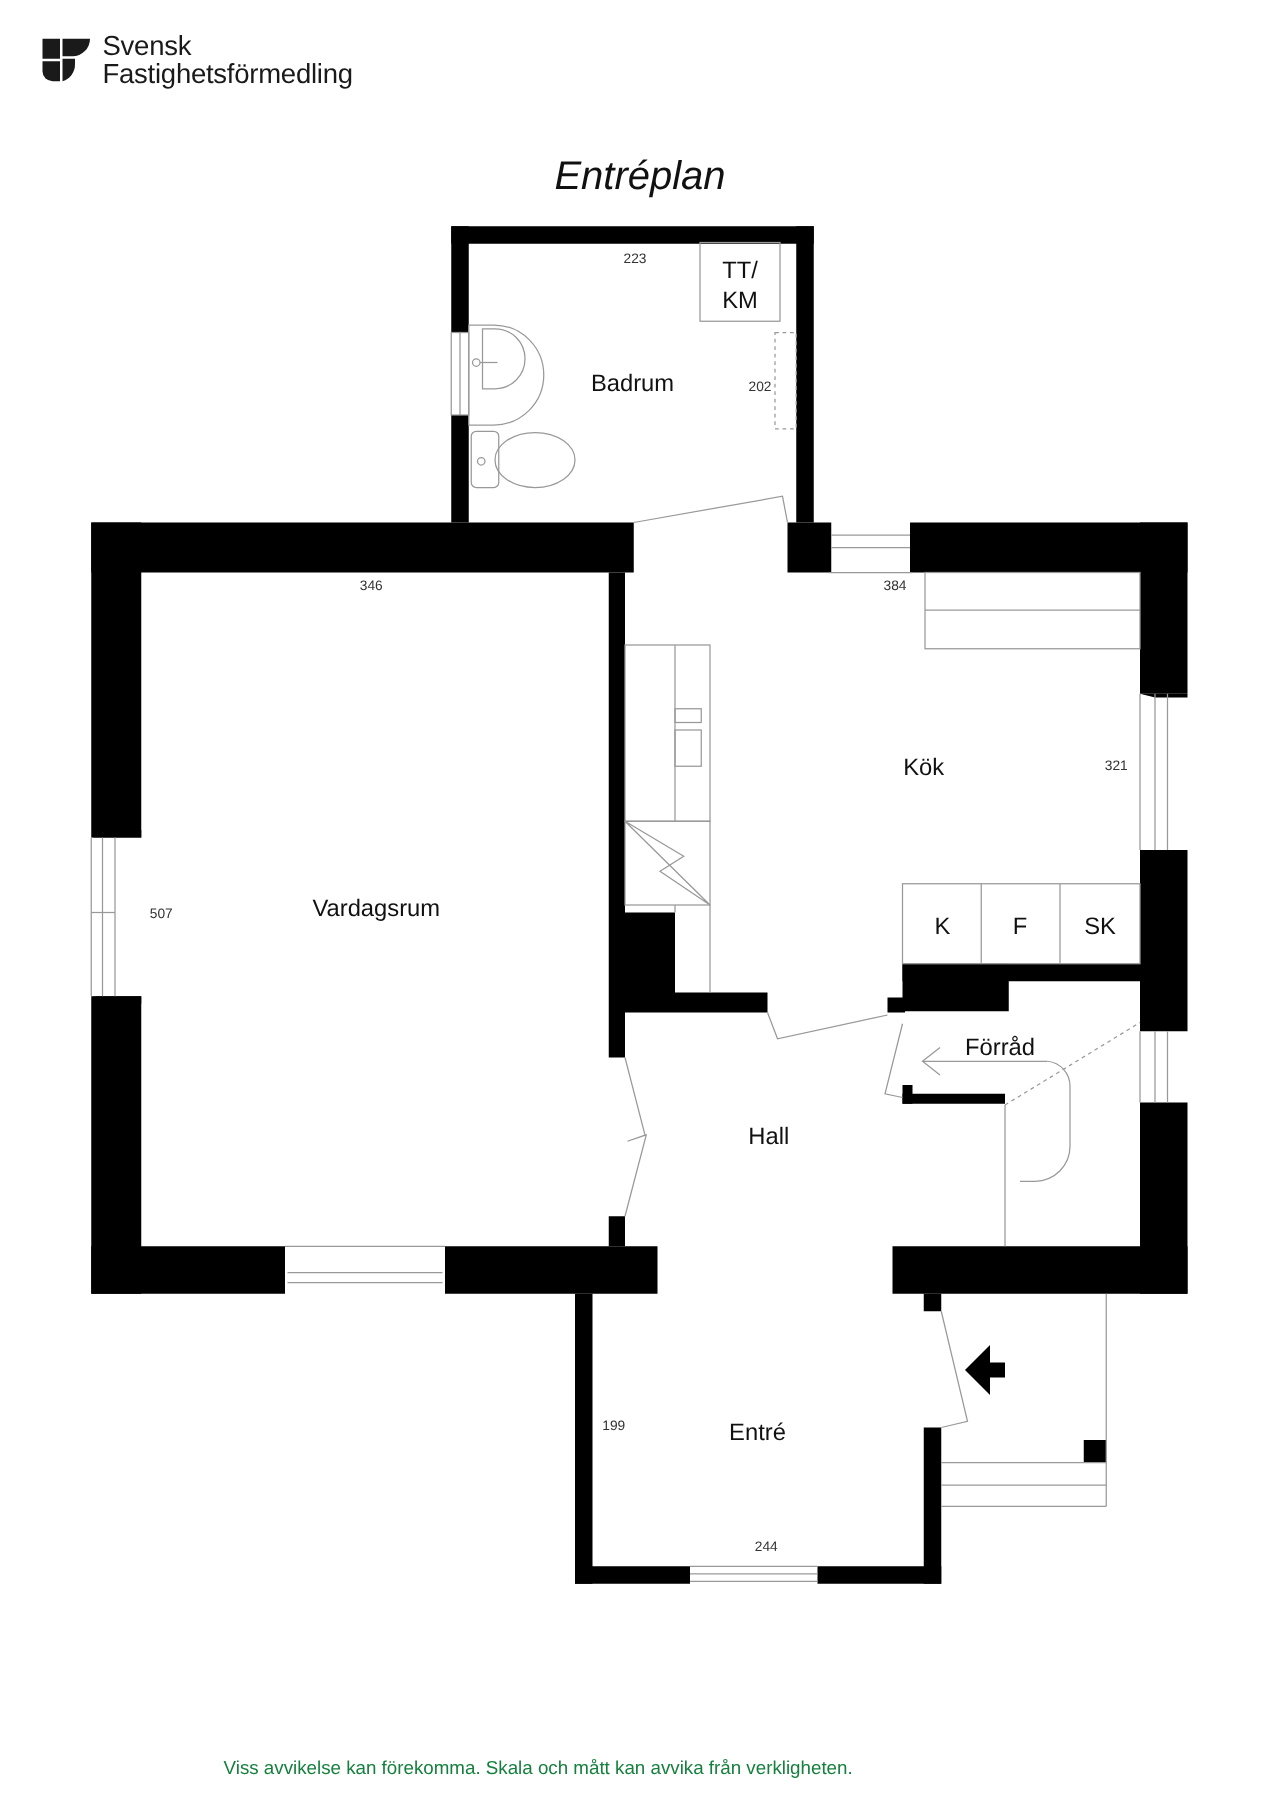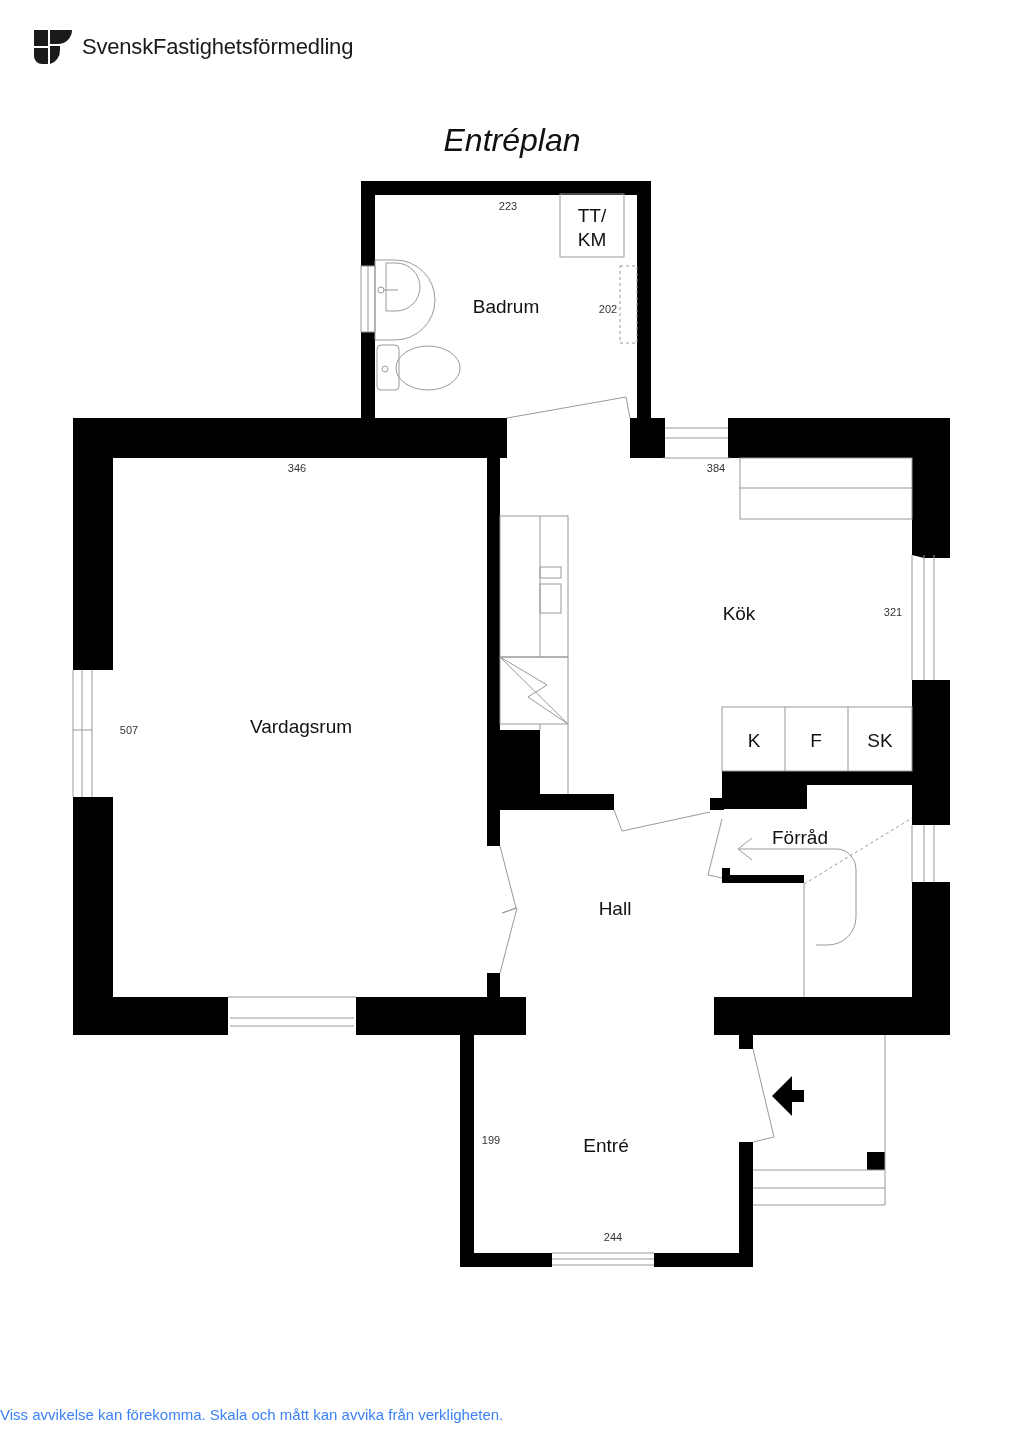--- a/index.html
+++ b/index.html
@@ -1,26 +1,26 @@
 <!DOCTYPE html>
 <html><head>
 <meta charset="utf-8">
 <style>
   html, body { margin: 0; padding: 0; background: #ffffff; }
   body { width: 1024px; height: 1448px; position: relative; overflow: hidden;
          font-family: "Liberation Sans", "DejaVu Sans", sans-serif; color: #111; }
   .logo { position: absolute; left: 32px; top: 26px; display: flex; align-items: center; gap: 8px; }
   .logo-mark { width: 42px; height: 42px; }
-  .logo-text { display: flex; flex-direction: row; line-height: 22px; font-size: 22px; color: #1a1a1a; letter-spacing: -0.2px; }
+  .logo-text { display: flex; flex-direction: column; line-height: 22px; font-size: 22px; color: #1a1a1a; letter-spacing: -0.2px; }
   .title { position: absolute; left: 0; width: 1024px; top: 122px; text-align: center; font-size: 32px; color: #111; font-style: italic; }
   .plan { position: absolute; left: 0; top: 0; }
   .room-label { font-family: "Liberation Sans", sans-serif; font-size: 19px; fill: #111; }
   .dim { font-family: "Liberation Sans", sans-serif; font-size: 11px; fill: #333; }
   .appl { font-family: "Liberation Sans", sans-serif; font-size: 19px; fill: #111; }
-  .footer { position: absolute; left: 0; width: 861px; top: 1406px; text-align: left; font-size: 15px; color: #3b82f6; }
+  .footer { position: absolute; left: 0; width: 861px; top: 1406px; text-align: center; font-size: 15px; color: #15803d; }
 </style>
 </head>
 <body>
 
 <div class="logo">
   <svg class="logo-mark" viewBox="0 0 42 42">
     <path d="M2 4 h14 v16 h-14 z" fill="#1a1a1a"></path>
     <path d="M2 22 h14 v16 h-6 a8 8 0 0 1 -8 -8 z" fill="#1a1a1a"></path>
     <path d="M18 4 h22 a14 14 0 0 1 -14 14 h-8 z" fill="#1a1a1a"></path>
     <path d="M18 20 h10 v4 a14 14 0 0 1 -10 14 z" fill="#1a1a1a"></path>

